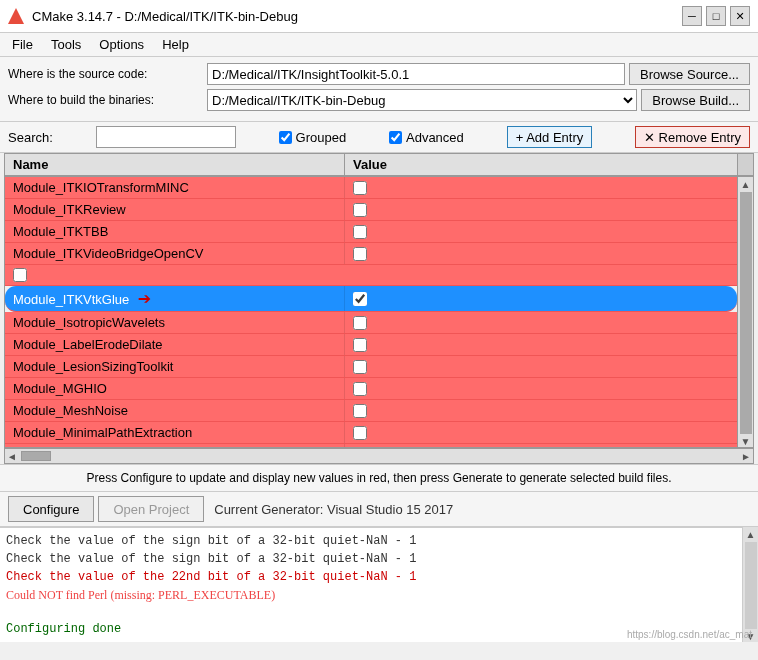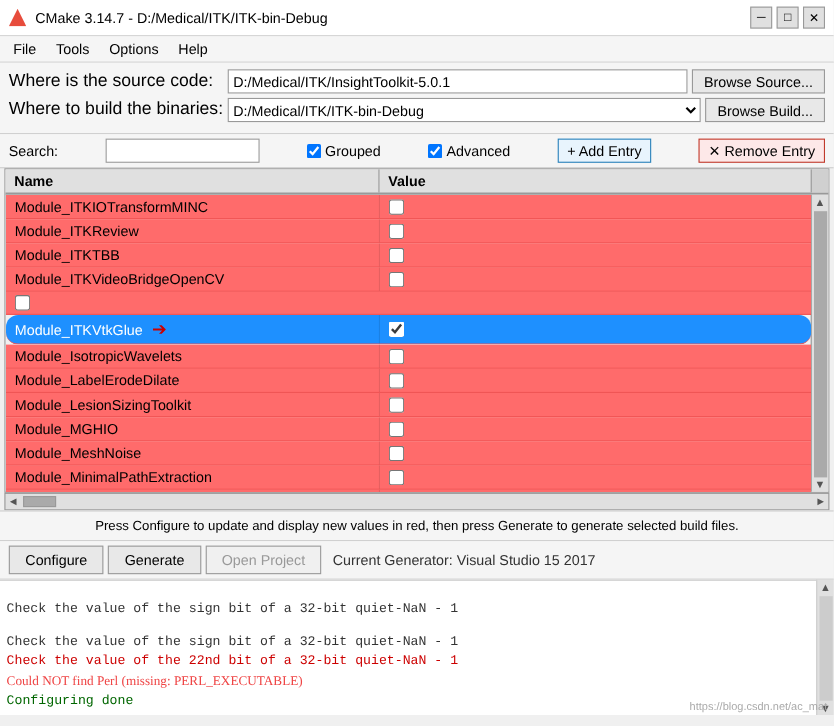--- a/index.html
+++ b/index.html
@@ -57,21 +57,21 @@
       padding: 6px 8px;
       border-bottom: 1px solid #ccc;
     }
     .form-row {
       display: flex;
       align-items: center;
       margin-bottom: 4px;
       gap: 4px;
     }
     .form-label {
-      font-size: 16px;
+      font-size: 12px;
       white-space: nowrap;
       min-width: 195px;
     }
     .form-input {
       flex: 1;
       height: 22px;
       border: 1px solid #999;
       padding: 1px 4px;
       font-size: 13px;
       background: white;
@@ -212,23 +212,23 @@
       flex: 1;
       background: white;
       font-family: 'Courier New', monospace;
       font-size: 12px;
       padding: 4px 6px;
       overflow-y: auto;
       border-top: 1px solid #ccc;
       min-height: 100px;
     }
     .log-line { line-height: 1.5; }
-    .log-line.normal { color: #333; margin-top: 12px; }
+    .log-line.normal { color: #333; }
     .log-line.error { color: #cc0000; }
-    .log-line.success { color: #006600; }
+    .log-line.success { color: #006600; margin-top: 16px; }
     .watermark {
       position: absolute;
       bottom: 2px;
       right: 6px;
       font-size: 10px;
       color: #aaa;
       pointer-events: none;
     }
     .arrow-indicator {
       color: #cc0000;
@@ -393,21 +393,20 @@
   <div style="font-size:10px; color:#555; padding:0 2px; cursor:pointer;">►</div>
 </div>
 
 <div class="status-bar">
   <span>Press Configure to update and display new values in red, then press Generate to generate
 selected build files.</span>
 </div>
 
 <div class="bottom-buttons">
   <button class="bottom-btn">Configure</button>
-  <button class="bottom-btn">Generate</button>
   <button class="bottom-btn disabled">Open Project</button>
   <span class="generator-text">Current Generator: Visual Studio 15 2017</span>
 </div>
 
 <div style="position:relative; flex:1; display:flex;">
   <div class="log-area" id="log-area">
       <div class="log-line normal" style="color: rgb(51, 51, 51);">Check the value of the sign bit of a 32-bit quiet-NaN - 1</div>
       <div class="log-line normal" style="color: rgb(51, 51, 51);">Check the value of the sign bit of a 32-bit quiet-NaN - 1</div>
       <div class="log-line error" style="color: rgb(204, 0, 0);">Check the value of the 22nd bit of a 32-bit quiet-NaN - 1</div>
       <div class="log-line error" style="color: #ef4444; font-family: Liberation Serif, serif;">Could NOT find Perl (missing: PERL_EXECUTABLE)</div>

